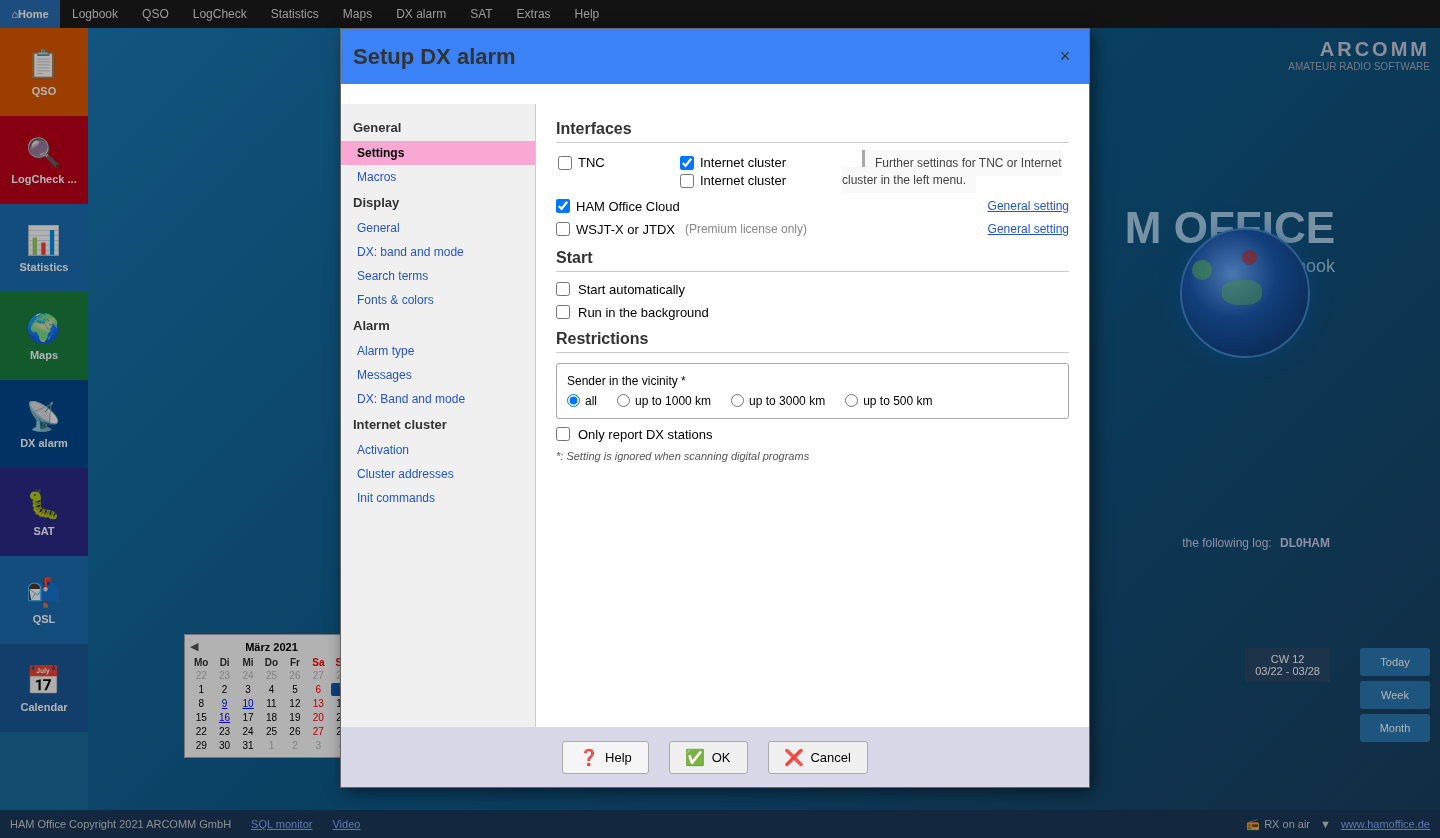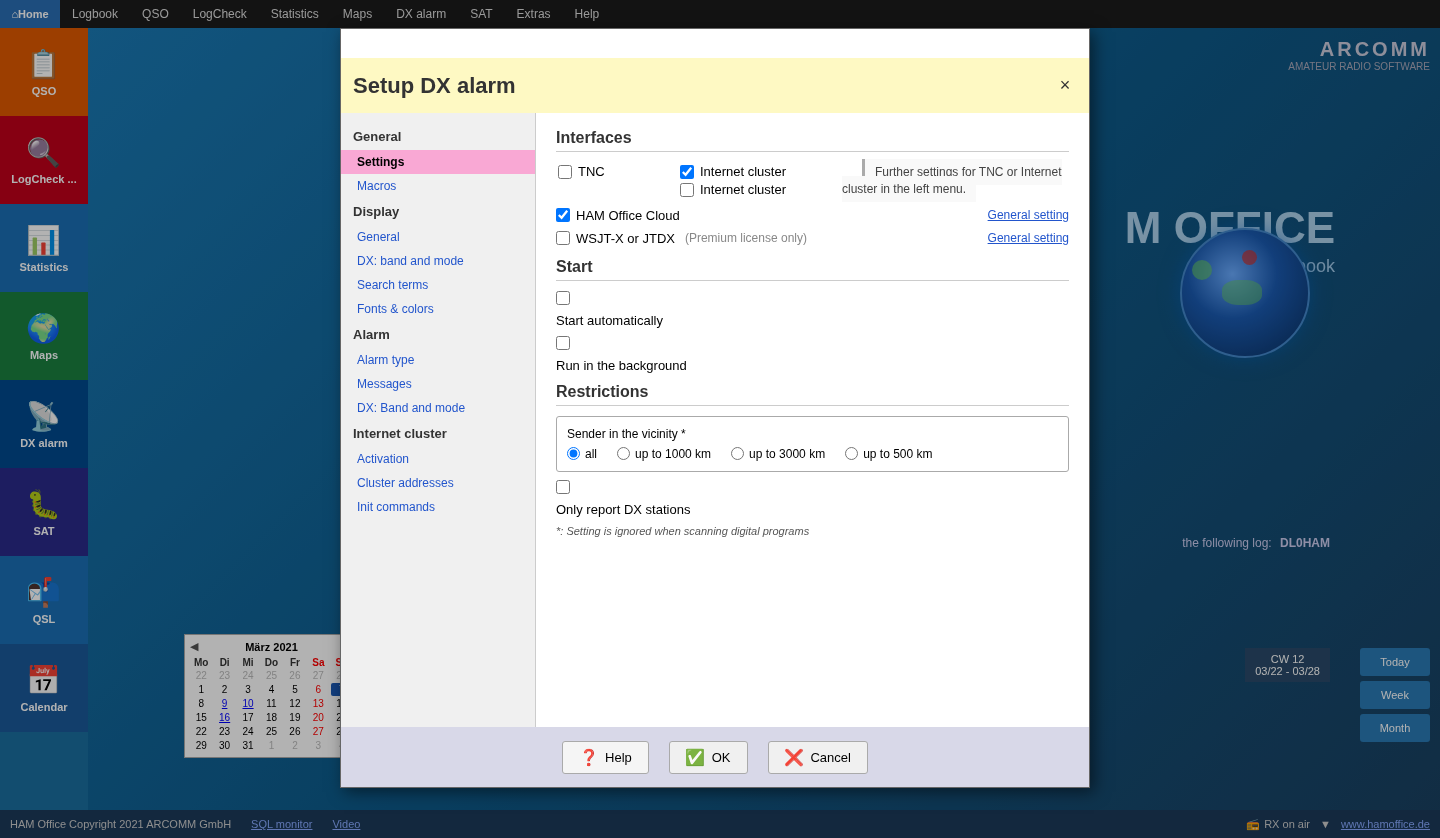--- a/index.html
+++ b/index.html
@@ -38,34 +38,34 @@
     .cal-day.other-month { color: #bbb; }
     .cal-nav { cursor: pointer; color: #555; }
 
     
     .status-bar { position: absolute; bottom: 0; left: 0; right: 0; height: 28px; background: #1c3a5a; display: flex; align-items: center; color: #ccc; font-size: 11px; padding: 0 10px; gap: 20px; }
     .status-bar-right { margin-left: auto; display: flex; align-items: center; gap: 10px; }
 
     
     .modal-overlay { position: absolute; top: 0; left: 0; width: 100%; height: 100%; background: rgba(0,0,0,0.3); z-index: 200; }
     .modal { position: absolute; top: 28px; left: 340px; width: 750px; height: 760px; background: white; border: 1px solid #666; box-shadow: 4px 4px 15px rgba(0,0,0,0.5); display: flex; flex-direction: column; z-index: 300; }
-    .modal-titlebar { background: #fef9c3; padding: 8px 12px; display: flex; justify-content: space-between; align-items: center; min-height: 55px; margin-top: 29px; }
+    .modal-titlebar { background: #3b82f6; padding: 8px 12px; display: flex; justify-content: space-between; align-items: center; min-height: 55px; }
     .modal-title { font-size: 22px; font-weight: bold; color: #333; }
     .modal-close { background: none; border: none; font-size: 18px; cursor: pointer; color: #333; width: 24px; height: 24px; display: flex; align-items: center; justify-content: center; }
-    .modal-body { display: flex; flex: 1; overflow: hidden; }
+    .modal-body { display: flex; flex: 1; overflow: hidden; margin-top: 20px; }
     .modal-sidebar { width: 195px; background: #f0f0f0; padding: 10px 0; border-right: 1px solid #ccc; }
     .modal-section-header { padding: 6px 12px; font-weight: bold; color: #333; font-size: 13px; }
     .modal-nav-item { padding: 5px 16px; cursor: pointer; color: #2255cc; font-size: 12px; }
     .modal-nav-item.active { background: #f9a8d4; color: black; font-weight: bold; border-radius: 0; }
     .modal-content { flex: 1; padding: 16px 20px; overflow-y: auto; background: white; }
     .modal-footer { background: #d8d8e8; padding: 10px; display: flex; justify-content: center; gap: 20px; height: 60px; align-items: center; }
 
     
     .section-title { font-size: 16px; font-weight: bold; color: #333; margin-bottom: 10px; border-bottom: 1px solid #ccc; padding-bottom: 4px; }
-    .form-group { margin-bottom: 8px; display: flex; align-items: flex-start; gap: 8px; flex-direction: column; }
+    .form-group { margin-bottom: 8px; display: flex; align-items: flex-start; gap: 8px; }
     .form-label { display: flex; align-items: center; gap: 6px; }
     .checkbox { width: 14px; height: 14px; cursor: pointer; }
     .note-text { color: #444; font-size: 12px; line-height: 1.4; background: #f9f9f9; padding: 6px 10px; border-left: 3px solid #aaa; margin-left: 20px; }
     .link-text { color: #2255cc; text-decoration: underline; cursor: pointer; font-size: 12px; }
     .restrictions-box { border: 1px solid #aaa; padding: 10px; margin-top: 8px; border-radius: 3px; }
     .radio-group { display: flex; flex-wrap: wrap; gap: 8px 20px; margin-top: 6px; }
     .radio-item { display: flex; align-items: center; gap: 5px; font-size: 12px; }
     .radio-item input[type=radio] { cursor: pointer; }
     .footnote { color: #555; font-size: 11px; margin-top: 8px; font-style: italic; }
     .btn-footer { display: flex; align-items: center; gap: 6px; padding: 6px 16px; border: 1px solid #aaa; background: #f5f5f5; cursor: pointer; border-radius: 3px; font-size: 13px; }

